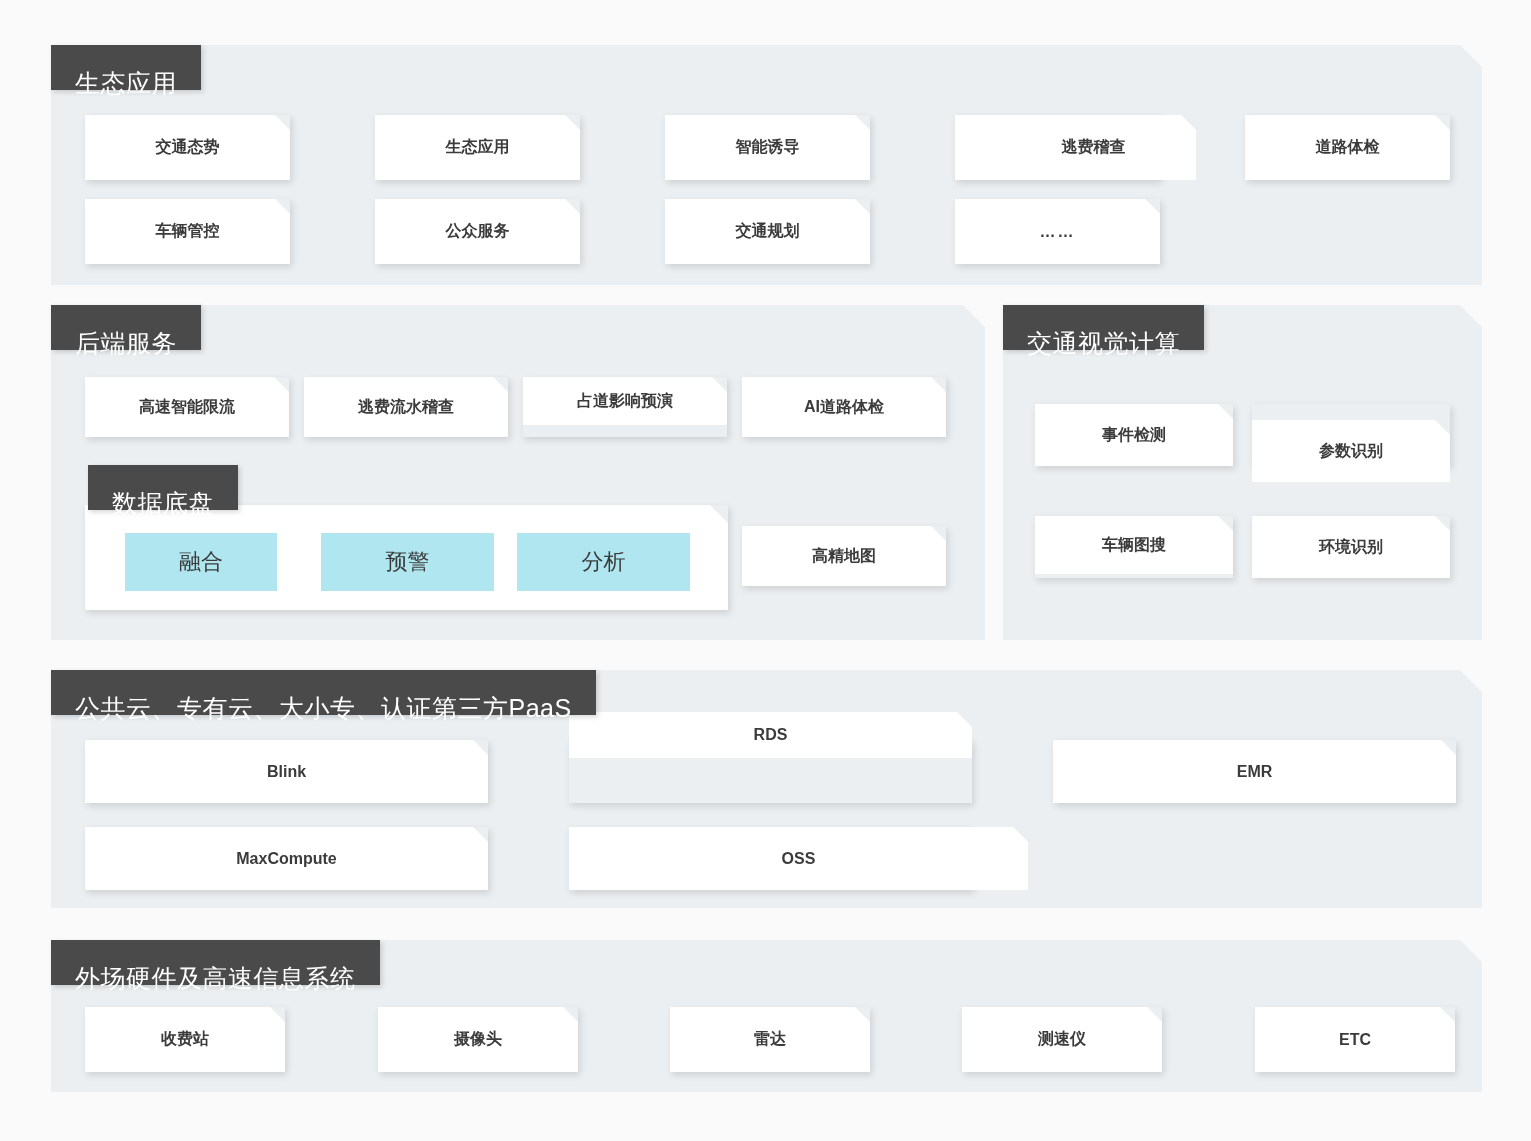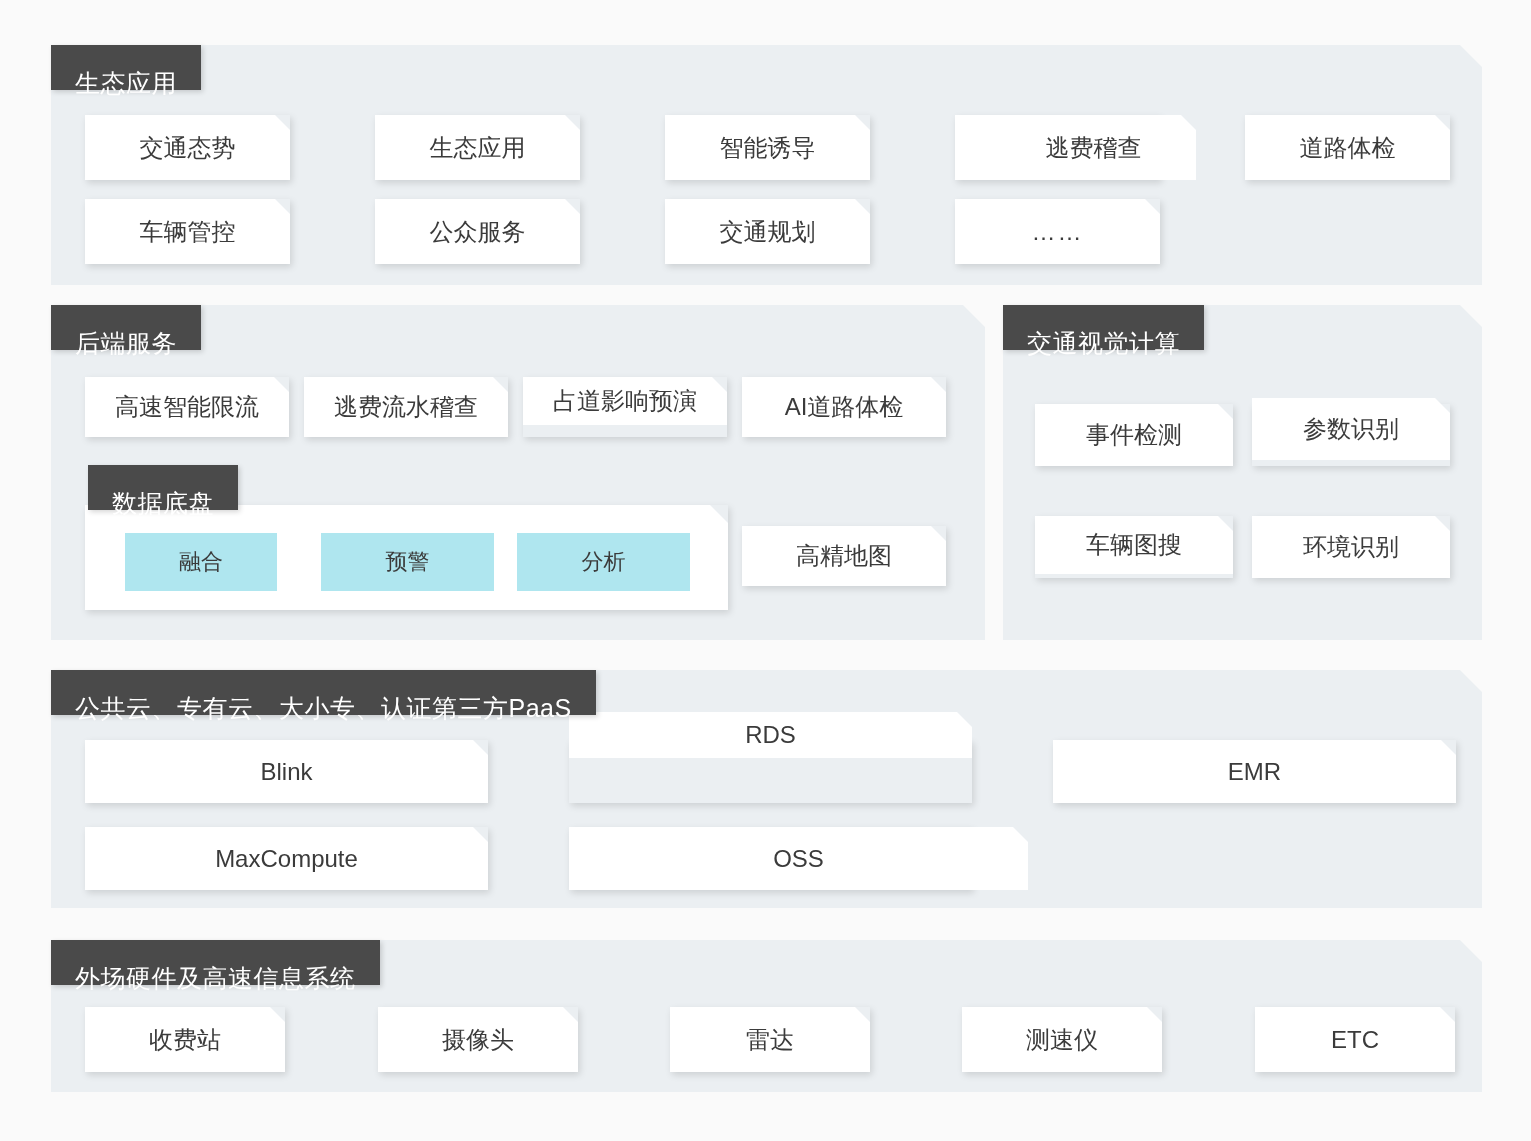--- a/index.html
+++ b/index.html
@@ -39,23 +39,24 @@
     letter-spacing: 0.5px;
   }
 
   .card {
     position: absolute;
     background: #FFFFFF;
     color: #3B3B3B;
     display: flex;
     align-items: center;
     justify-content: center;
-    font-size: 24px;
+    font-size: 16px;
     white-space: nowrap;
     clip-path: polygon(0 0, calc(100% - 15px) 0, 100% 15px, 100% 100%, 0 100%);
+    font-weight: bold;
     -webkit-clip-path: polygon(0 0, calc(100% - 15px) 0, 100% 15px, 100% 100%, 0 100%);
   }
   .card-shadow {
     position: absolute;
     background: transparent;
     box-shadow: 2px 3px 7px rgba(0,0,0,0.13);
     z-index: 0;
   }
 
   .chip {
@@ -137,21 +138,21 @@
 <div class="card-shadow" style="left:742px; top:526px; width:204px; height:60px;"></div>
 <div class="card" style="left:742px; top:526px; width:204px; height:60px;">高精地图</div>
 
 <div class="notch-panel" style="left:1003px; top:305px; width:479px; height:335px;"></div>
 <div class="panel-label" style="left:1003px; top:305px;">交通视觉计算</div>
 
 <div class="card-shadow" style="left:1035px; top:404px; width:198px; height:62px;"></div>
 <div class="card" style="left:1035px; top:404px; width:198px; height:62px;">事件检测</div>
 
 <div class="card-shadow" style="left:1252px; top:404px; width:198px; height:62px;"></div>
-<div class="card" style="left:1252px; top:398px; width:198px; height:62px;">参数识别</div>
+<div class="card" style="left:1252px; top:420px; width:198px; height:62px;">参数识别</div>
 
 <div class="card-shadow" style="left:1035px; top:516px; width:198px; height:62px;"></div>
 <div class="card" style="left:1035px; top:516px; width:198px; height:58px;">车辆图搜</div>
 
 <div class="card-shadow" style="left:1252px; top:516px; width:198px; height:62px;"></div>
 <div class="card" style="left:1252px; top:516px; width:198px; height:62px;">环境识别</div>
 
 <div class="notch-panel" style="left:51px; top:670px; width:1431px; height:238px;"></div>
 <div class="panel-label" style="left:51px; top:670px;">公共云、专有云、大小专、认证第三方PaaS</div>
 

